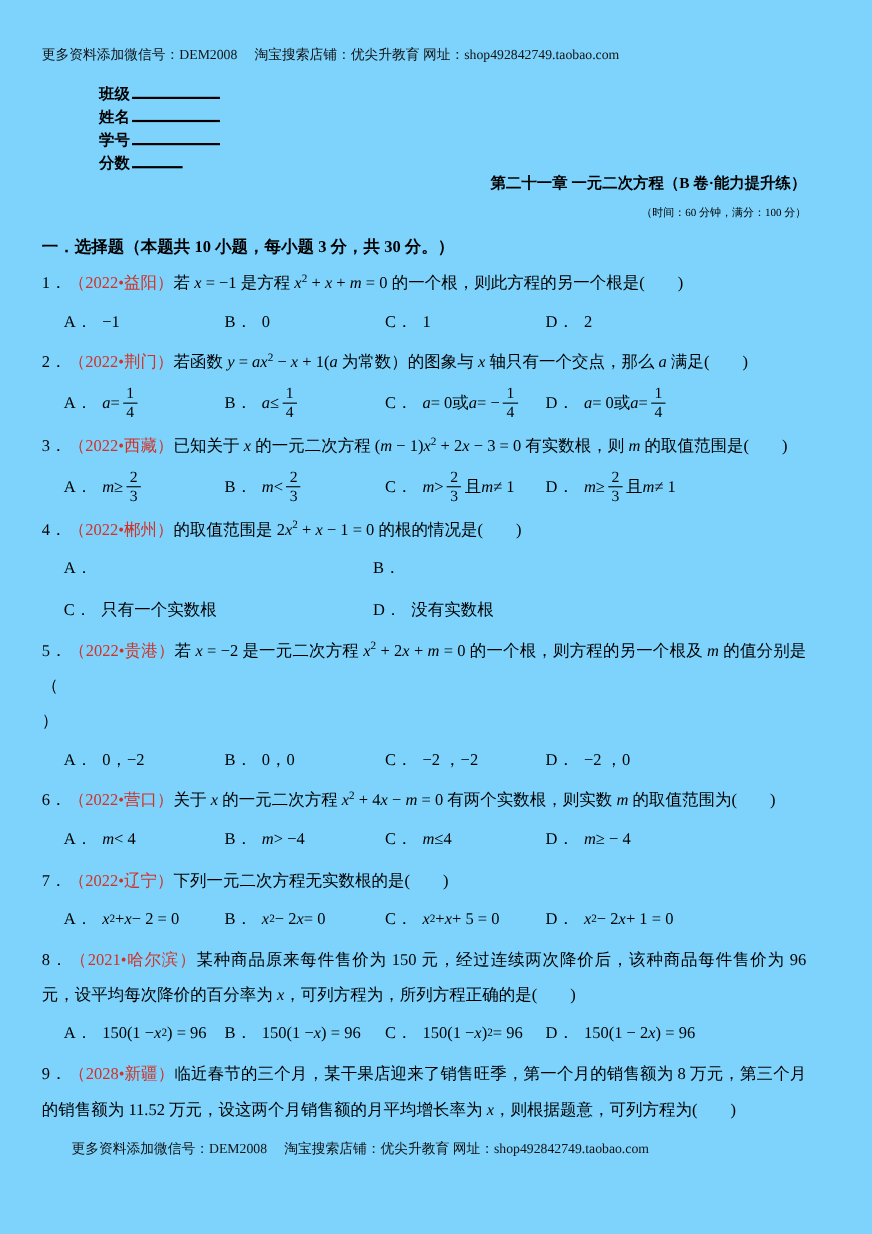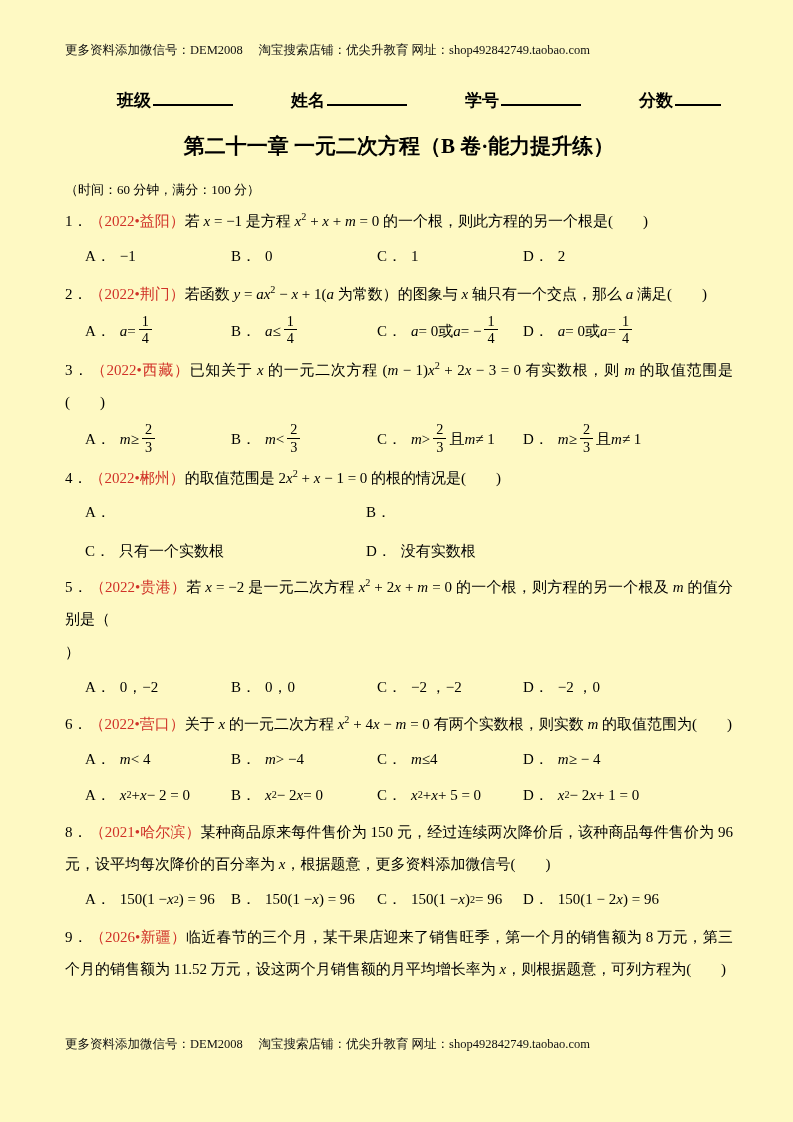--- a/index.html
+++ b/index.html
@@ -1,61 +1,61 @@
 <!DOCTYPE html>
 <html style="--tag-red: #d03228;"><head>
 <meta charset="utf-8">
 <style>
   html,body{margin:0;padding:0;background:#888;}
   .page{
     position:relative;
     width:793px;height:1122px;
     margin:0 auto;
-    background:#fef9c3;
+    background:#7dd3fc;
     color:#000;
     font-family:"Liberation Serif","DejaVu Serif",serif;
     font-size:15px;
     overflow:hidden;
     box-sizing:border-box;
-    padding:42px 60px 0 65px;
+    padding:42px 60px 0 38px;
   }
   .promo{
     font-size:12.5px;
     color:#111;
     letter-spacing:0;
   }
   .info-line{
-    margin-top:28px;
+    margin-top:15px;
     padding:0 12px 0 52px;
     display:flex;
     justify-content:space-between;
     font-weight:bold;
-    font-size:17px;
+    font-size:14px;
+    flex-direction:column;
   }
   .info-item{white-space:nowrap;}
   .blank{
     display:inline-block;
     width:80px;
     border-bottom:2px solid #000;
     height:1em;
     vertical-align:baseline;
     margin-left:2px;
   }
   .info-item:last-child .blank{width:46px;}
   .doc-title{
-    margin-top:20px;
-    text-align:center;
+    text-align:right;
     font-weight:bold;
-    font-size:21px;
+    font-size:14px;
     line-height:1.4;
   }
   .doc-subtitle{
-    margin-top:20px;
-    text-align:left;
-    font-size:13px;
+    margin-top:8px;
+    text-align:right;
+    font-size:10px;
   }
   .section-heading{
     margin-top:14px;
     font-weight:bold;
     font-size:15px;
     line-height:1.5;
   }
   .question{margin:6px 0 4px 0;}
   .stem{
     margin:0;
@@ -113,20 +113,21 @@
 
   <div class="info-line">
     <span class="info-item"><span>班级</span><span class="blank"></span></span>
     <span class="info-item"><span>姓名</span><span class="blank"></span></span>
     <span class="info-item"><span>学号</span><span class="blank"></span></span>
     <span class="info-item"><span>分数</span><span class="blank"></span></span>
   </div>
 
   <div class="doc-title">第二十一章 一元二次方程（B 卷·能力提升练）</div>
   <div class="doc-subtitle">（时间：60 分钟，满分：100 分）</div>
+  <div class="section-heading">一．选择题（本题共 10 小题，每小题 3 分，共 30 分。）</div>
 
   <main>
       <div class="question">
         <p class="stem"><span class="qnum">1．</span><span class="run-red">（2022•益阳）</span><span class="run-t">若 </span><span class="run-i">x</span><span class="run-r"> = −1 </span><span class="run-t">是方程 </span><span class="run-i">x</span><span class="run-sup">2</span><span class="run-r"> + </span><span class="run-i">x</span><span class="run-r"> + </span><span class="run-i">m</span><span class="run-r"> = 0 </span><span class="run-t">的一个根，则此方程的另一个根是(　　)</span></p>
         <div class="options cols4">
           <span class="option">
             <span class="opt-label">A．</span>
             <span class="run-r">−1</span>
           </span>
           <span class="option">
@@ -296,20 +297,21 @@
             <span class="run-r">≤4</span>
           </span>
           <span class="option">
             <span class="opt-label">D．</span>
             <span class="run-i">m</span>
             <span class="run-r">≥ − 4</span>
           </span>
         </div>
       </div>
       <div class="question">
+        <p class="stem"><span class="qnum">7．</span><span class="run-red">（2022•辽宁）</span><span class="run-t">下列一元二次方程无实数根的是(　　)</span></p>
         <div class="options cols4">
           <span class="option">
             <span class="opt-label">A．</span>
             <span class="run-i">x</span>
             <span class="run-sup">2</span>
             <span class="run-r"> + </span>
             <span class="run-i">x</span>
             <span class="run-r"> − 2 = 0</span>
           </span>
           <span class="option">
@@ -332,21 +334,21 @@
             <span class="opt-label">D．</span>
             <span class="run-i">x</span>
             <span class="run-sup">2</span>
             <span class="run-r"> − 2</span>
             <span class="run-i">x</span>
             <span class="run-r"> + 1 = 0</span>
           </span>
         </div>
       </div>
       <div class="question">
-        <p class="stem"><span class="qnum">8．</span><span class="run-red">（2021•哈尔滨）</span><span class="run-t">某种商品原来每件售价为 150 元，经过连续两次降价后，该种商品每件售价为 96 元，设平均每次降价的百分率为 </span><span class="run-i">x</span><span class="run-t">，根据题意，更多资料添加微信号(　　)</span></p>
+        <p class="stem"><span class="qnum">8．</span><span class="run-red">（2021•哈尔滨）</span><span class="run-t">某种商品原来每件售价为 150 元，经过连续两次降价后，该种商品每件售价为 96 元，设平均每次降价的百分率为 </span><span class="run-i">x</span><span class="run-t">，可列方程为，所列方程正确的是(　　)</span></p>
         <div class="options cols4">
           <span class="option">
             <span class="opt-label">A．</span>
             <span class="run-r">150(1 − </span>
             <span class="run-i">x</span>
             <span class="run-sup">2</span>
             <span class="run-r">) = 96</span>
           </span>
           <span class="option">
             <span class="opt-label">B．</span>
@@ -364,19 +366,19 @@
           </span>
           <span class="option">
             <span class="opt-label">D．</span>
             <span class="run-r">150(1 − 2</span>
             <span class="run-i">x</span>
             <span class="run-r">) = 96</span>
           </span>
         </div>
       </div>
       <div class="question">
-        <p class="stem"><span class="qnum">9．</span><span class="run-red">（2026•新疆）</span><span class="run-t">临近春节的三个月，某干果店迎来了销售旺季，第一个月的销售额为 8 万元，第三个月的销售额为 11.52 万元，设这两个月销售额的月平均增长率为 </span><span class="run-i">x</span><span class="run-t">，则根据题意，可列方程为(　　)</span></p>
+        <p class="stem"><span class="qnum">9．</span><span class="run-red">（2028•新疆）</span><span class="run-t">临近春节的三个月，某干果店迎来了销售旺季，第一个月的销售额为 8 万元，第三个月的销售额为 11.52 万元，设这两个月销售额的月平均增长率为 </span><span class="run-i">x</span><span class="run-t">，则根据题意，可列方程为(　　)</span></p>
       </div>
     </main>
 
   <div class="promo footer">更多资料添加微信号：DEM2008　 淘宝搜索店铺：优尖升教育 网址：shop492842749.taobao.com</div>
 
 </div>
 
 </body></html>

